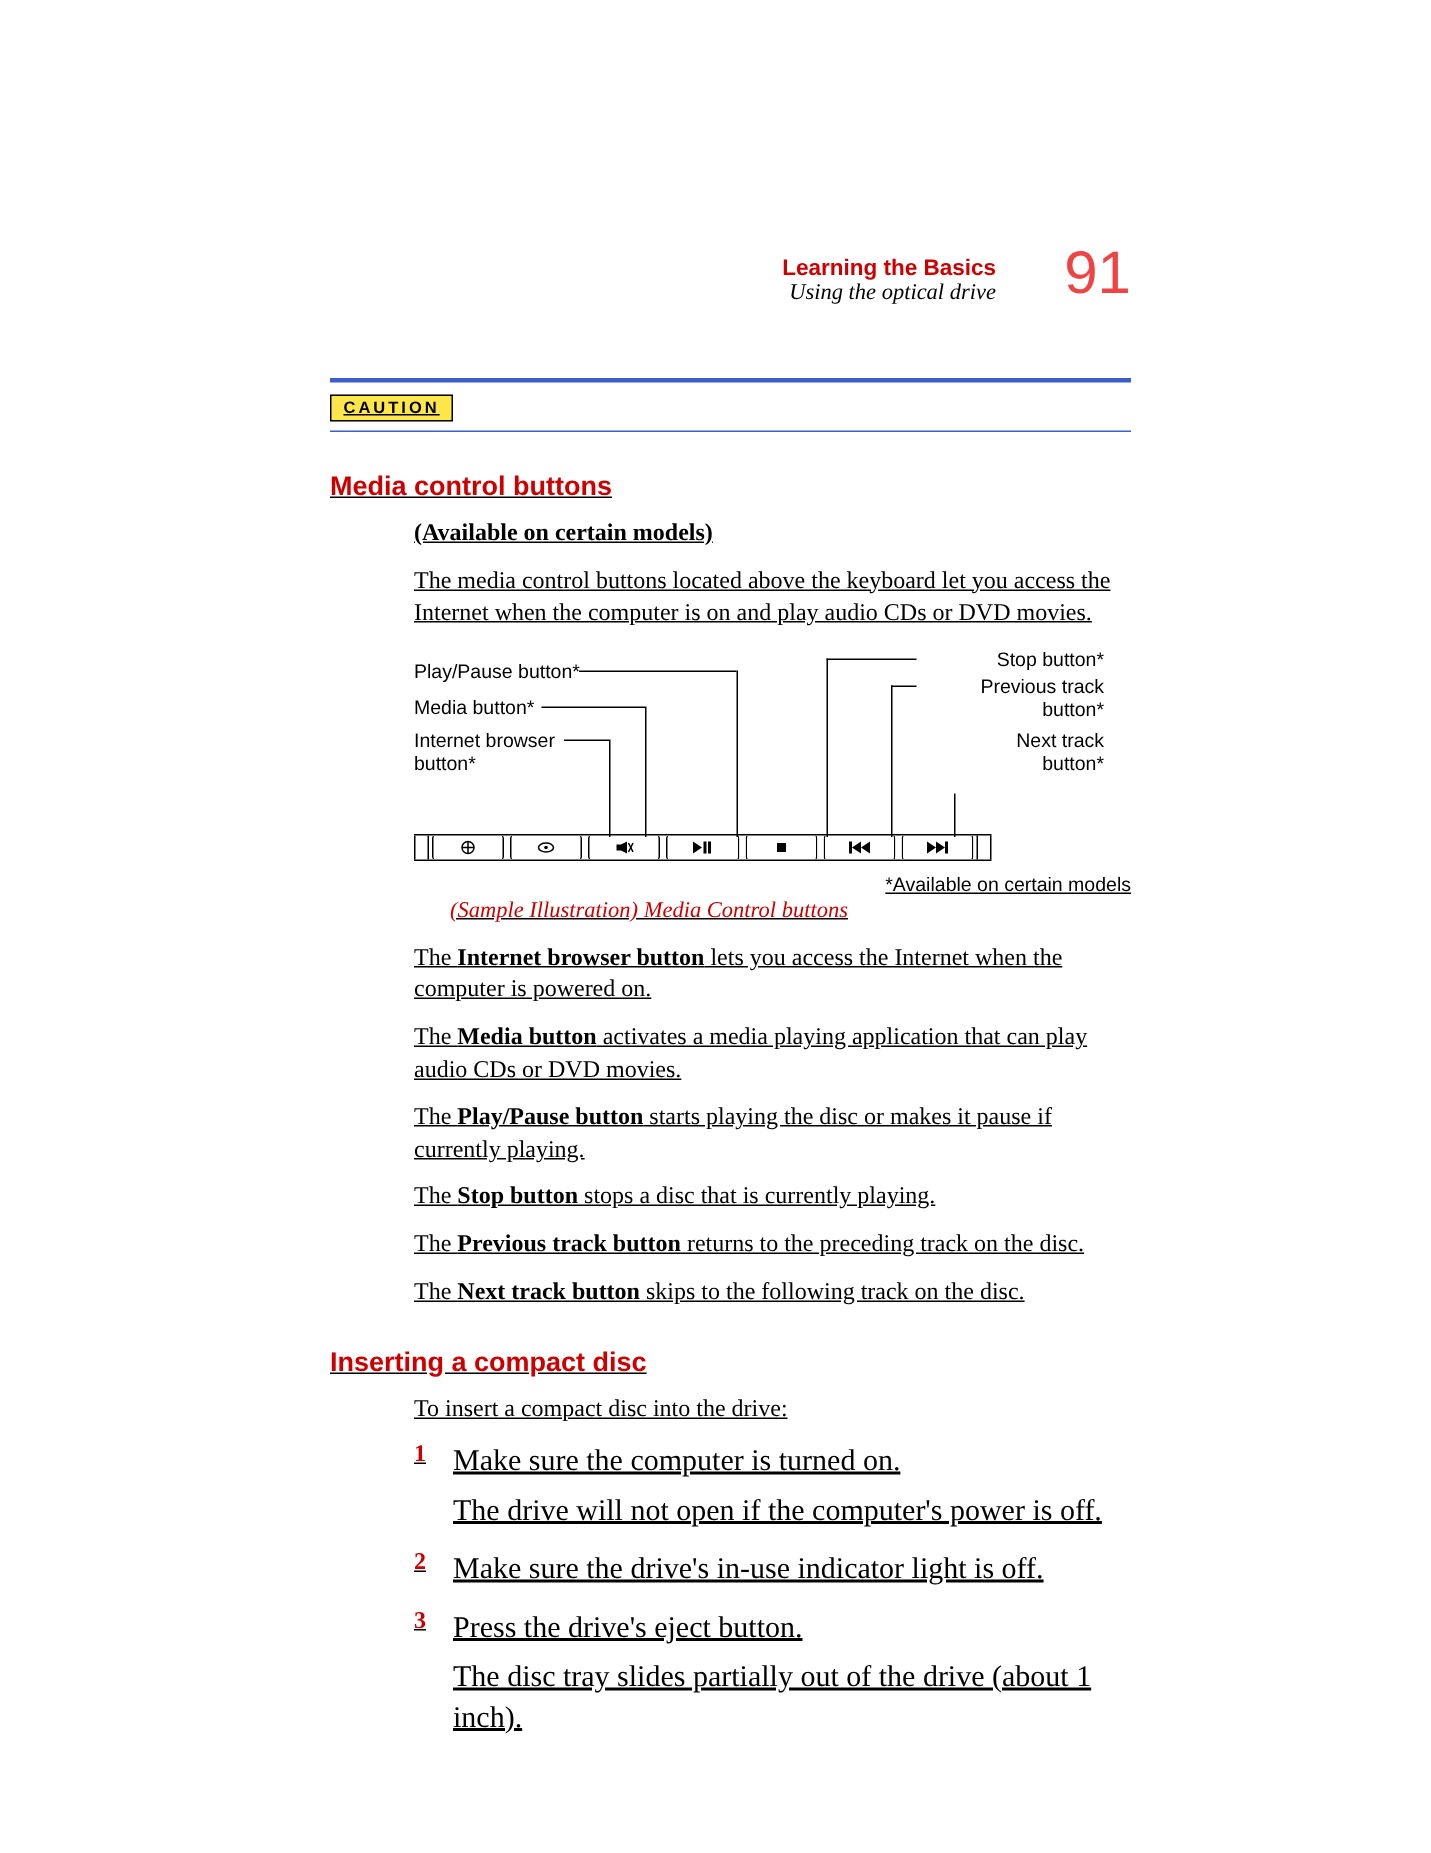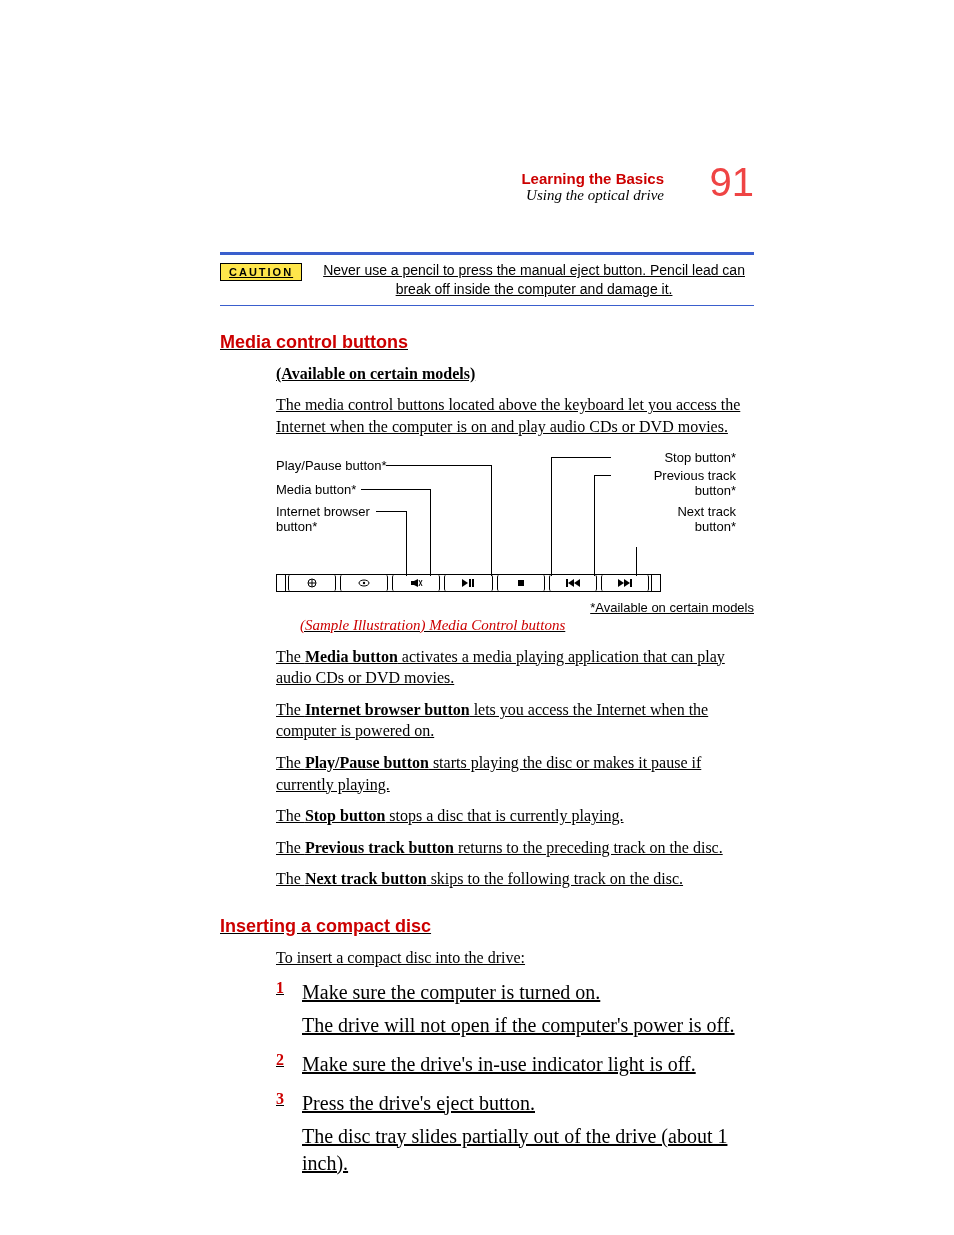--- a/index.html
+++ b/index.html
@@ -42,21 +42,20 @@
     font-family: Arial, Helvetica, sans-serif;
     font-weight: 300;
     color: #ef4444;
     font-size: 40px;
   }
   .blue-rules {
     border-top: 3px solid #3a5fcd;
     border-bottom: 1px solid #3a5fcd;
     padding: 6px 0;
     margin-top: 22px;
-    text-align: center;
   }
   .caution-row {
     display: flex;
     align-items: flex-start;
     font-family: Arial, Helvetica, sans-serif;
     font-size: 14px;
   }
   .caution-badge {
     background: #ffe64b;
     border: 1px solid #000;
@@ -182,21 +181,20 @@
     <div class="header-titles">
       <div class="chapter-title">Learning the Basics</div>
       <div class="section-subtitle">Using the optical drive</div>
     </div>
     <div class="page-number">91</div>
   </div>
 
   <div class="blue-rules">
     <div class="caution-row">
       <div class="caution-badge">CAUTION</div>
-      <div class="caution-text">Never use a pencil to press the manual eject button. Pencil lead can break off inside the computer and damage it.</div>
     </div>
   </div>
 
   <h2 class="section">Media control buttons</h2>
 
   <div class="body-col">
     <p class="body"><span class="bold">(Available on certain models)</span></p>
     <p class="body">The media control buttons located above the keyboard let you access the Internet when the computer is on and play audio CDs or DVD movies.</p>
 
     <div class="illus-wrap">
@@ -283,24 +281,24 @@
           </div>
           <div class="cap end"></div>
         </div>
       </div>
 
       <div class="footnote-right">*Available on certain models</div>
       <div class="caption">(Sample Illustration) Media Control buttons</div>
     </div>
 
     <p class="body">
+      <span>The </span><span class="bold">Internet browser button</span><span> lets you access the Internet when the computer is powered on.</span>
+    </p>
+    <p class="body">
       <span>The </span><span class="bold">Media button</span><span> activates a media playing application that can play audio CDs or DVD movies.</span>
-    </p>
-    <p class="body">
-      <span>The </span><span class="bold">Internet browser button</span><span> lets you access the Internet when the computer is powered on.</span>
     </p>
     <p class="body">
       <span>The </span><span class="bold">Play/Pause button</span><span> starts playing the disc or makes it pause if currently playing.</span>
     </p>
     <p class="body">
       <span>The </span><span class="bold">Stop button</span><span> stops a disc that is currently playing.</span>
     </p>
     <p class="body">
       <span>The </span><span class="bold">Previous track button</span><span> returns to the preceding track on the disc.</span>
     </p>

